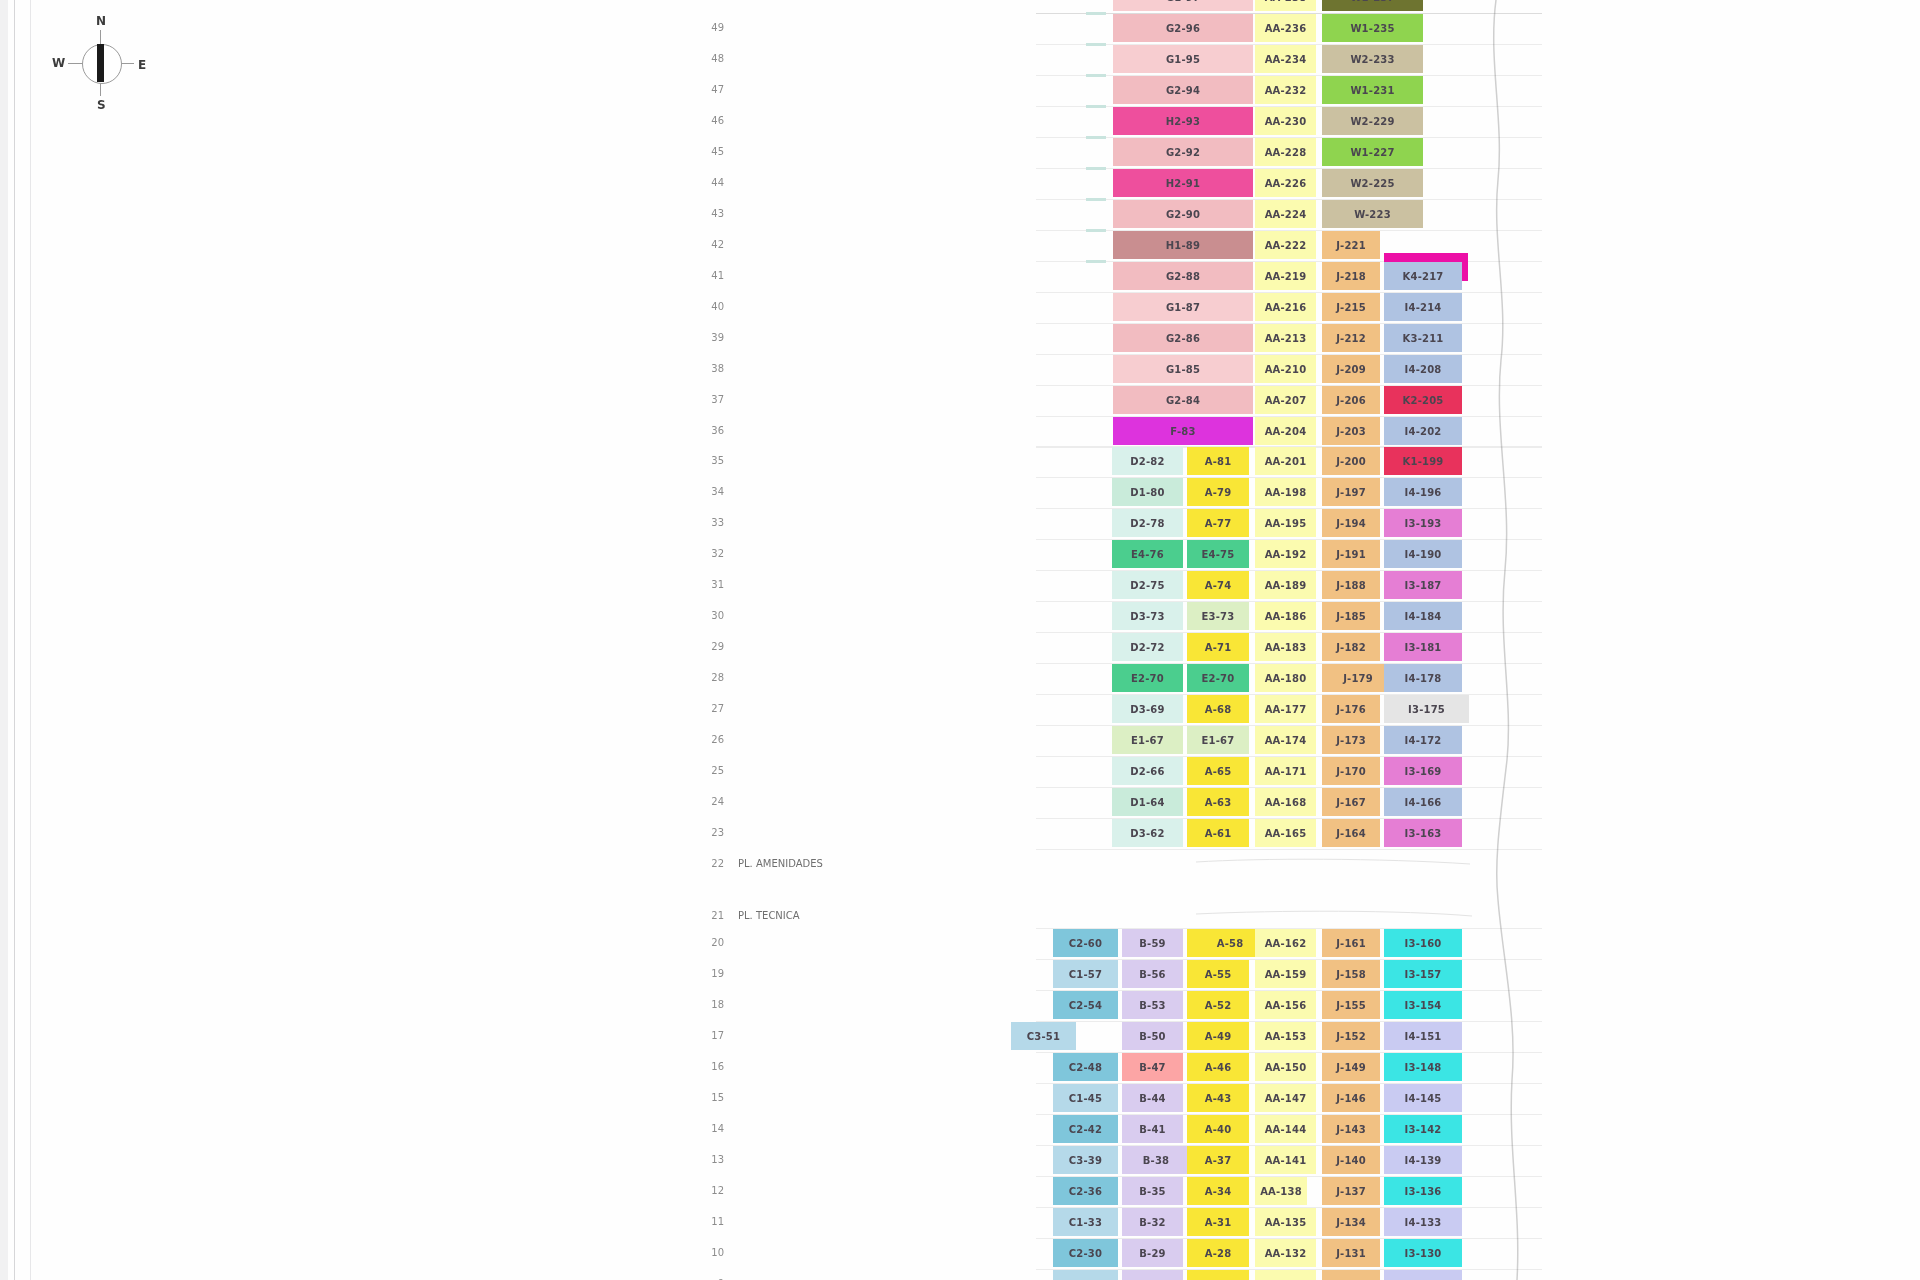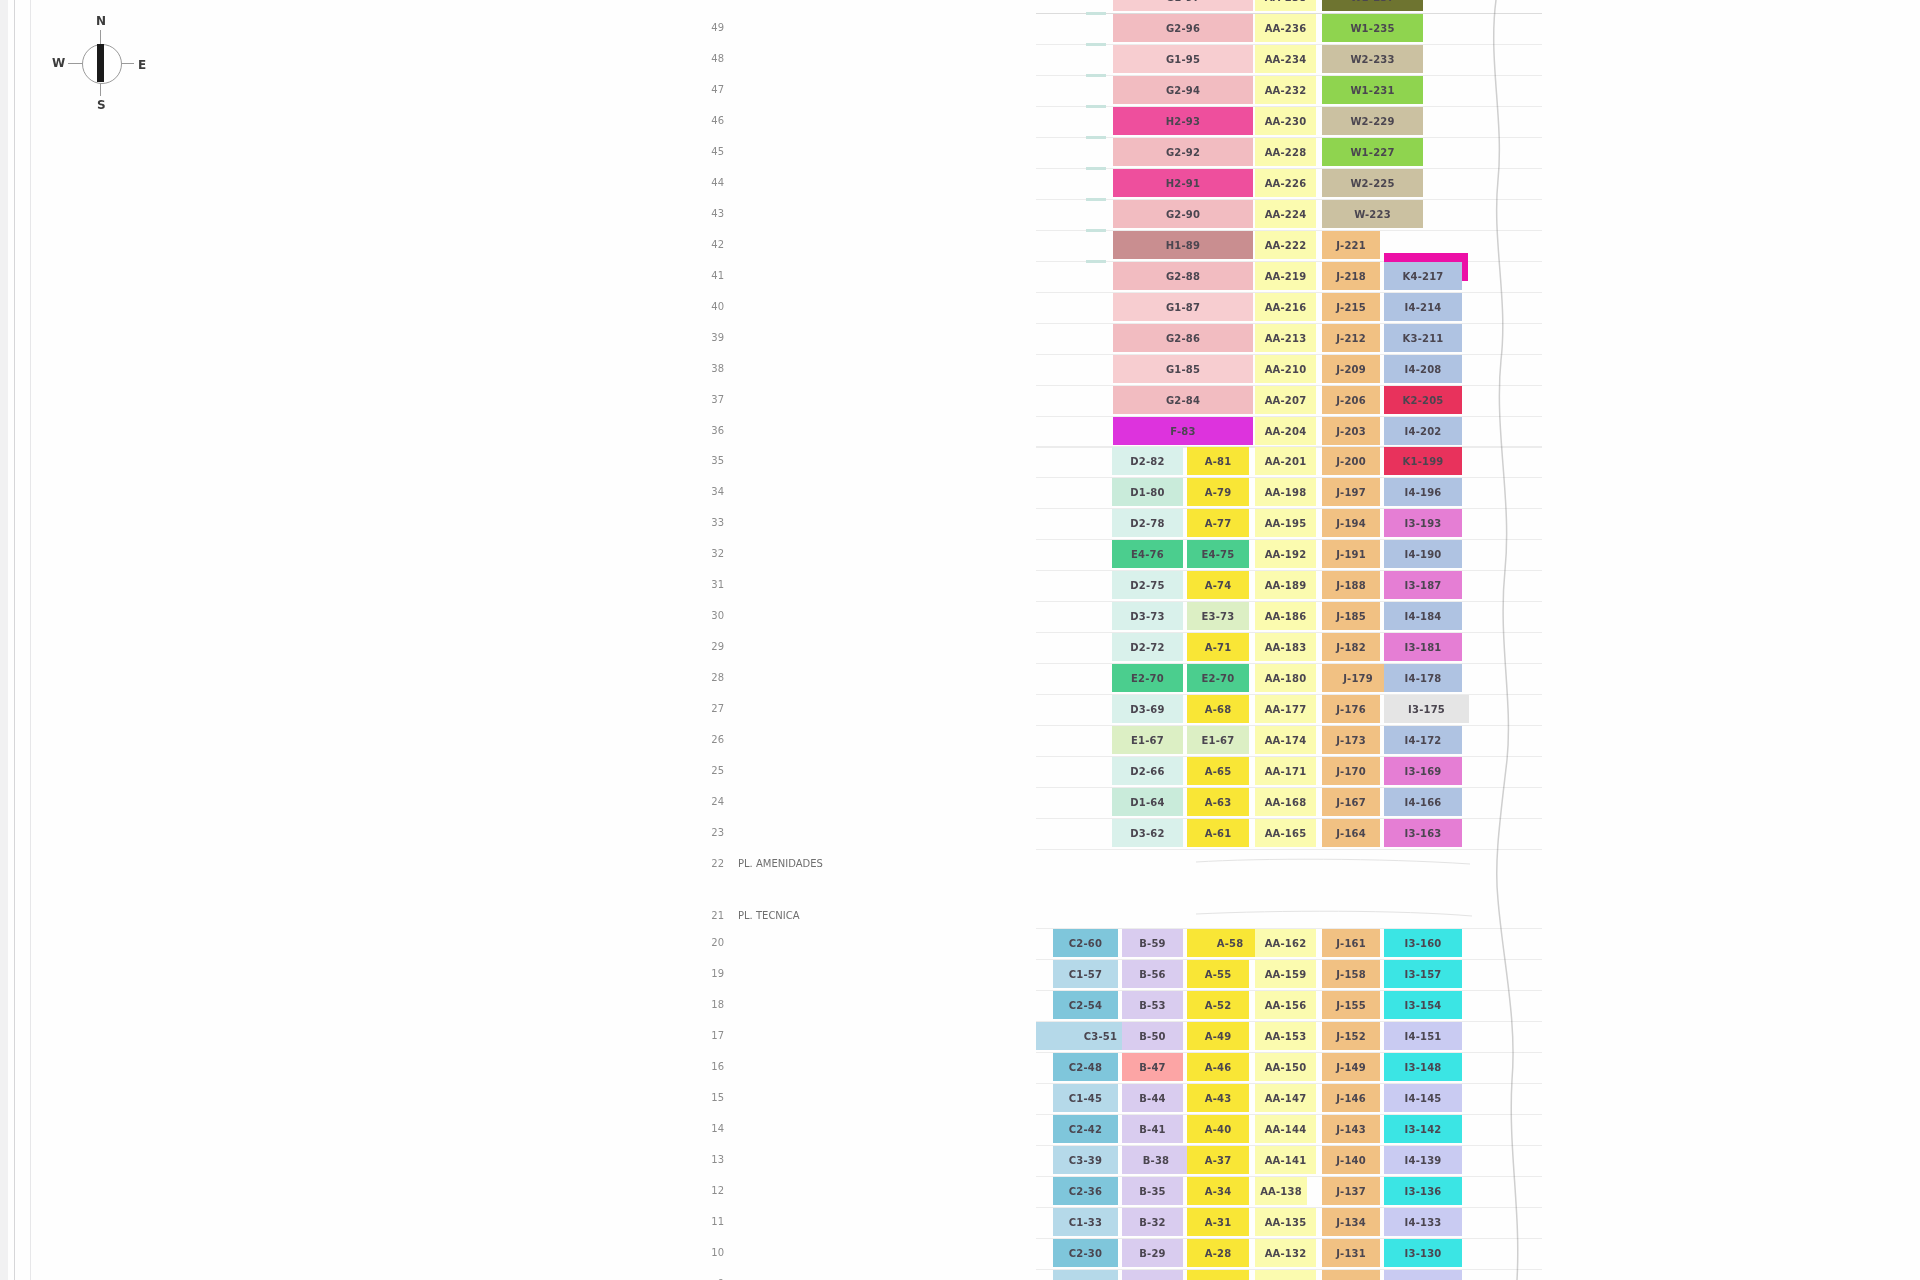--- a/index.html
+++ b/index.html
@@ -267,21 +267,21 @@
     <div class="row-line" style="top: 990px;"></div>
     <div class="floor-label" style="left: 688px; top: 999px;">18</div>
     <div class="cell" style="left: 1053px; top: 991px; width: 65px; background: rgb(127, 198, 219);">C2-54</div>
     <div class="cell" style="left: 1122px; top: 991px; width: 61px; background: rgb(217, 204, 239);">B-53</div>
     <div class="cell" style="left: 1187px; top: 991px; width: 62px; background: rgb(249, 230, 54);">A-52</div>
     <div class="cell" style="left: 1255px; top: 991px; width: 61px; background: rgb(251, 251, 175);">AA-156</div>
     <div class="cell" style="left: 1322px; top: 991px; width: 58px; background: rgb(241, 193, 131);">J-155</div>
     <div class="cell" style="left: 1384px; top: 991px; width: 78px; background: rgb(59, 229, 228);">I3-154</div>
     <div class="row-line" style="top: 1021px;"></div>
     <div class="floor-label" style="left: 688px; top: 1030px;">17</div>
-    <div class="cell" style="left: 1036px; top: 1022px; width: 65px; background: rgb(181, 217, 233); padding-left: 32px;">C3-51</div>
+    <div class="cell" style="left: 1011px; top: 1022px; width: 65px; background: rgb(181, 217, 233);">C3-51</div>
     <div class="cell" style="left: 1122px; top: 1022px; width: 61px; background: rgb(217, 204, 239);">B-50</div>
     <div class="cell" style="left: 1187px; top: 1022px; width: 62px; background: rgb(249, 230, 54);">A-49</div>
     <div class="cell" style="left: 1255px; top: 1022px; width: 61px; background: rgb(251, 251, 175);">AA-153</div>
     <div class="cell" style="left: 1322px; top: 1022px; width: 58px; background: rgb(241, 193, 131);">J-152</div>
     <div class="cell" style="left: 1384px; top: 1022px; width: 78px; background: rgb(201, 203, 242);">I4-151</div>
     <div class="row-line" style="top: 1052px;"></div>
     <div class="floor-label" style="left: 688px; top: 1061px;">16</div>
     <div class="cell" style="left: 1053px; top: 1053px; width: 65px; background: rgb(127, 198, 219);">C2-48</div>
     <div class="cell" style="left: 1122px; top: 1053px; width: 61px; background: #fca5a5;">B-47</div>
     <div class="cell" style="left: 1187px; top: 1053px; width: 62px; background: rgb(249, 230, 54);">A-46</div>

